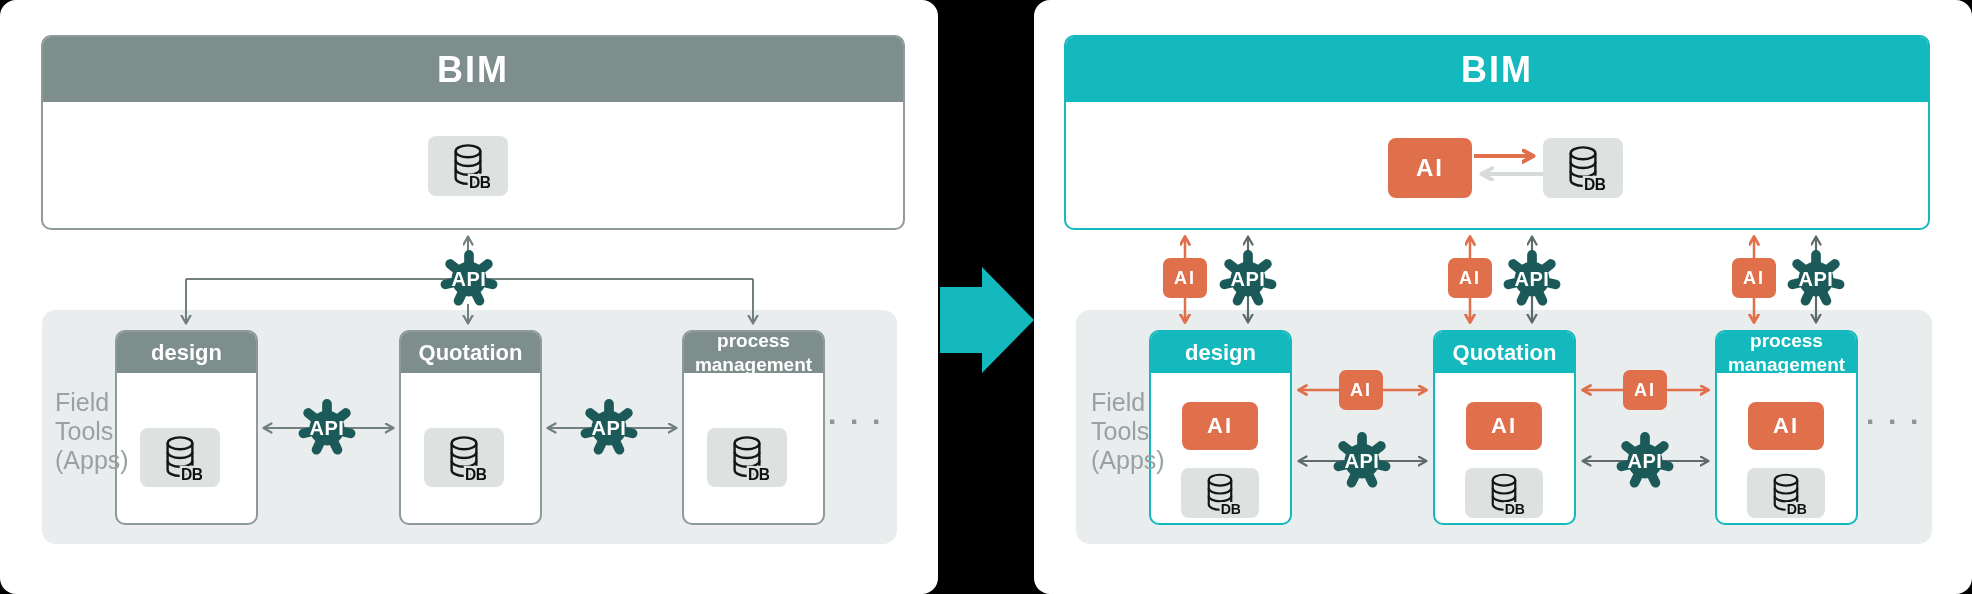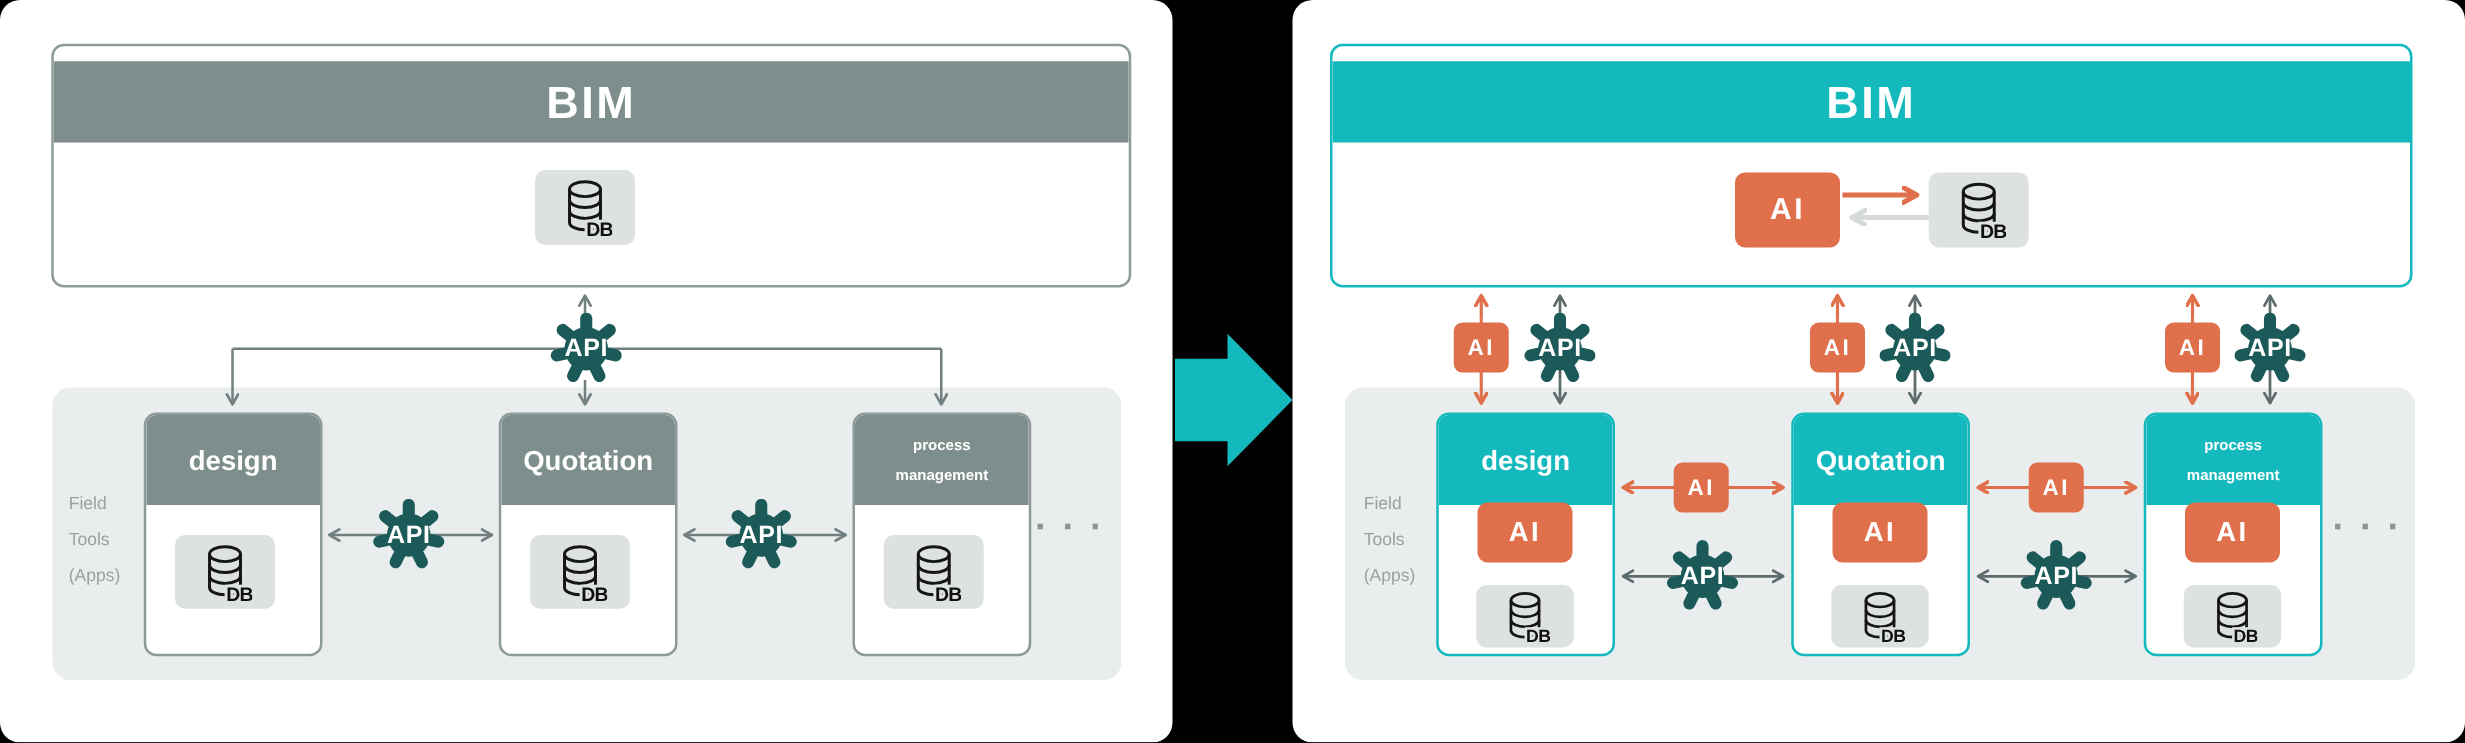--- a/index.html
+++ b/index.html
@@ -11,42 +11,42 @@
   .abs { position:absolute; }
   .card { position:absolute; top:0; width:938px; height:594px; background:#fff; border-radius:16px; }
   .card-left  { left:0; }
   .card-right { left:1034px; }
 
   
   .bim { position:absolute; top:35px; height:195px; border-radius:10px; overflow:hidden; background:#fff; }
   .bim-left  { left:41px; width:864px; border:2px solid #8e9b9a; }
   .bim-right { left:30px; width:866px; border:2px solid #14b9bd; }
   .bim-header { height:65px; display:flex; align-items:center; justify-content:center;
-                color:#fff; font-size:36px; font-weight:700; letter-spacing:2px;margin-top:12px; }
+                color:#fff; font-size:36px; font-weight:700; letter-spacing:2px; }
   .bim-header-gray { background:#7e8e8c; }
   .bim-header-teal { background:#14b9bd; }
 
   
   .field { position:absolute; top:310px; height:234px; background:#e9eded; border-radius:14px; }
   .field-left  { left:42px; width:855px; }
   .field-right { left:42px; width:856px; }
-  .field-label { position:absolute; top:388px; color:#98a2a1; font-size:14px; line-height:29px; }
+  .field-label { position:absolute; top:388px; color:#98a2a1; font-size:25px; line-height:29px; }
   .field-label-left  { left:55px; }
   .field-label-right { left:57px; }
 
   
   .app { position:absolute; top:330px; width:143px; height:195px; border-radius:10px;
          background:#fff; overflow:hidden; }
   .app-gray { border:2px solid #8d9a99; }
   .app-teal { border:2px solid #14b9bd; }
-  .app-header { height:72px; display:flex; align-items:center; justify-content:center; text-align:center;
+  .app-header { height:41px; display:flex; align-items:center; justify-content:center; text-align:center;
                 color:#fff; font-weight:700; font-size:22px; line-height:25px; padding:0 19px; }
   .app-header-gray { background:#7e8e8c; }
   .app-header-teal { background:#14b9bd; }
-  .app-header-small { font-size:12px; line-height:24px; }
+  .app-header-small { font-size:19px; line-height:24px; }
 
   
   .tile { position:absolute; background:#dde2e1; border-radius:8px;
           display:flex; align-items:center; justify-content:center; }
   .db-tile  { width:80px; height:60px; }
   .db-tile2 { width:78px; height:50px; }
   .db-svg   { width:44px; height:50px; }
   .db-svg2  { width:40px; height:45px; }
 
   

